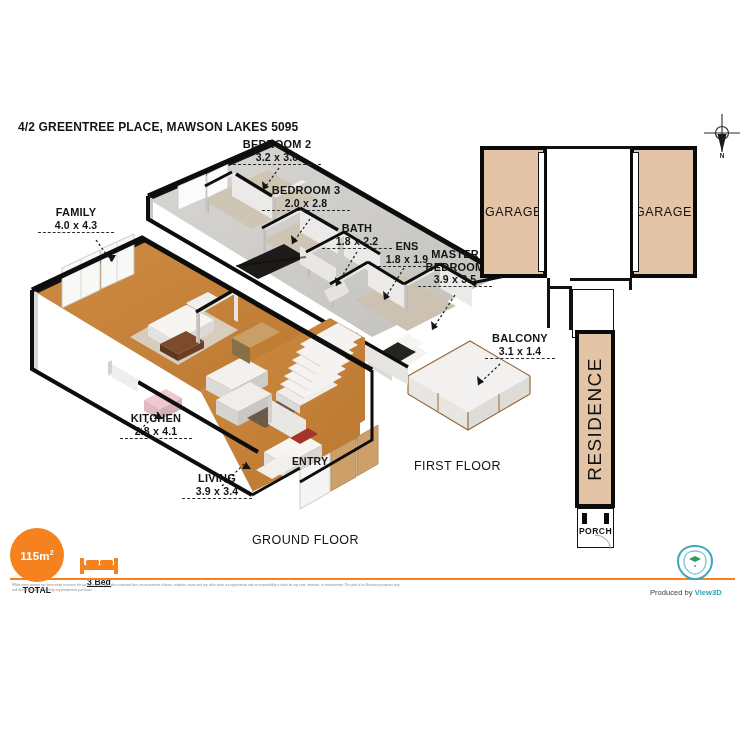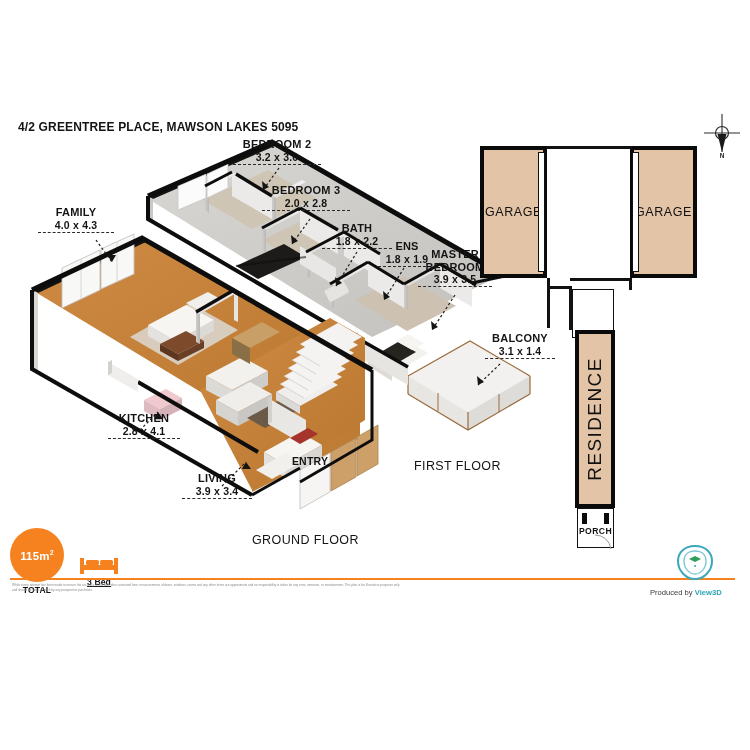--- a/index.html
+++ b/index.html
@@ -360,21 +360,21 @@
     <div class="dim">3.9 x 3.5</div>
     <div class="dashrule"></div>
   </div>
 
   <div class="lbl" style="left:485px;top:332px;width:70px;">
     <div class="nm">BALCONY</div>
     <div class="dim">3.1 x 1.4</div>
     <div class="dashrule"></div>
   </div>
 
-  <div class="lbl" style="left:108px;top:412px;width:72px;">
+  <div class="lbl" style="left:120px;top:412px;width:72px;">
     <div class="nm">KITCHEN</div>
     <div class="dim">2.8 x 4.1</div>
     <div class="dashrule"></div>
   </div>
 
   <div class="lbl" style="left:182px;top:472px;width:70px;">
     <div class="nm">LIVING</div>
     <div class="dim">3.9 x 3.4</div>
     <div class="dashrule"></div>
   </div>

